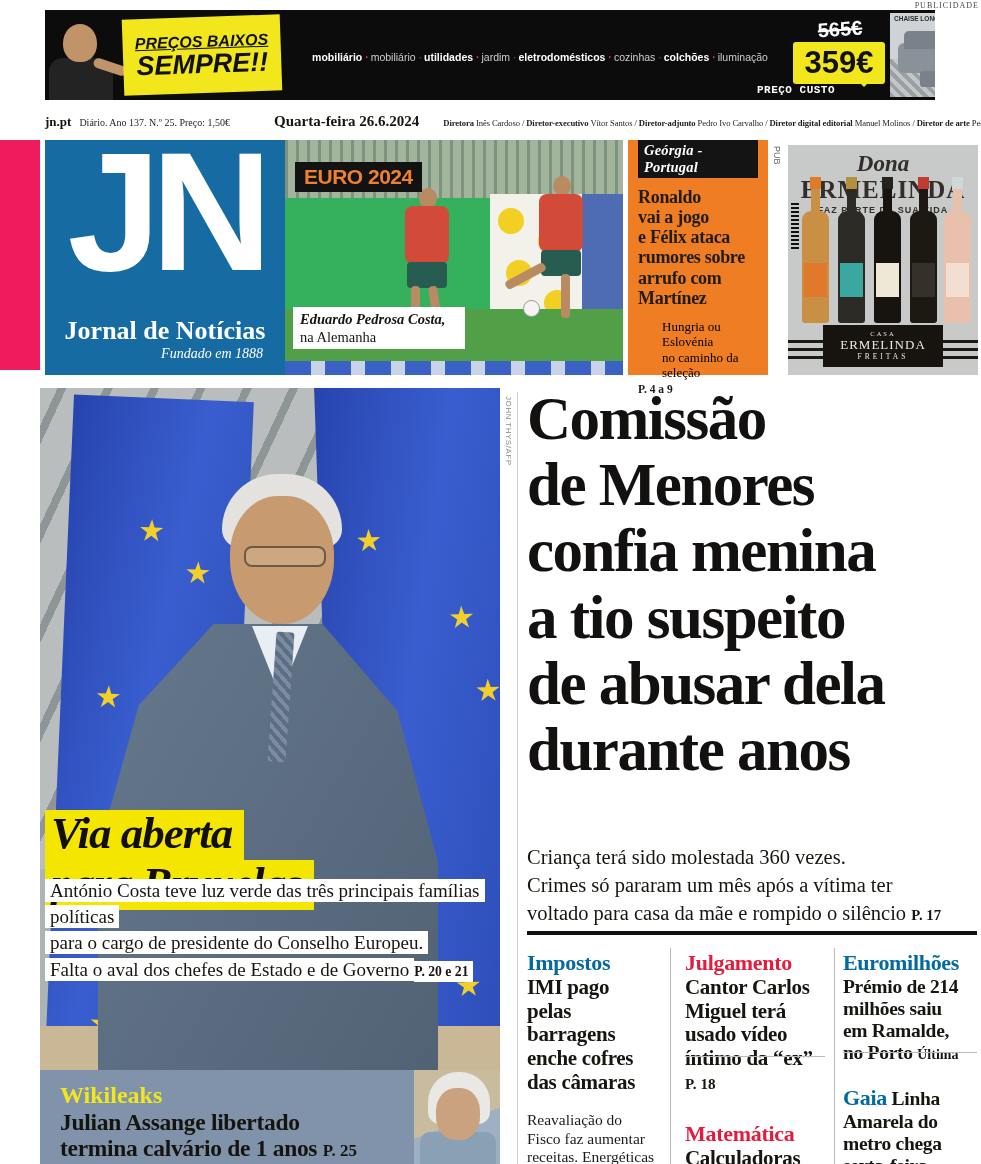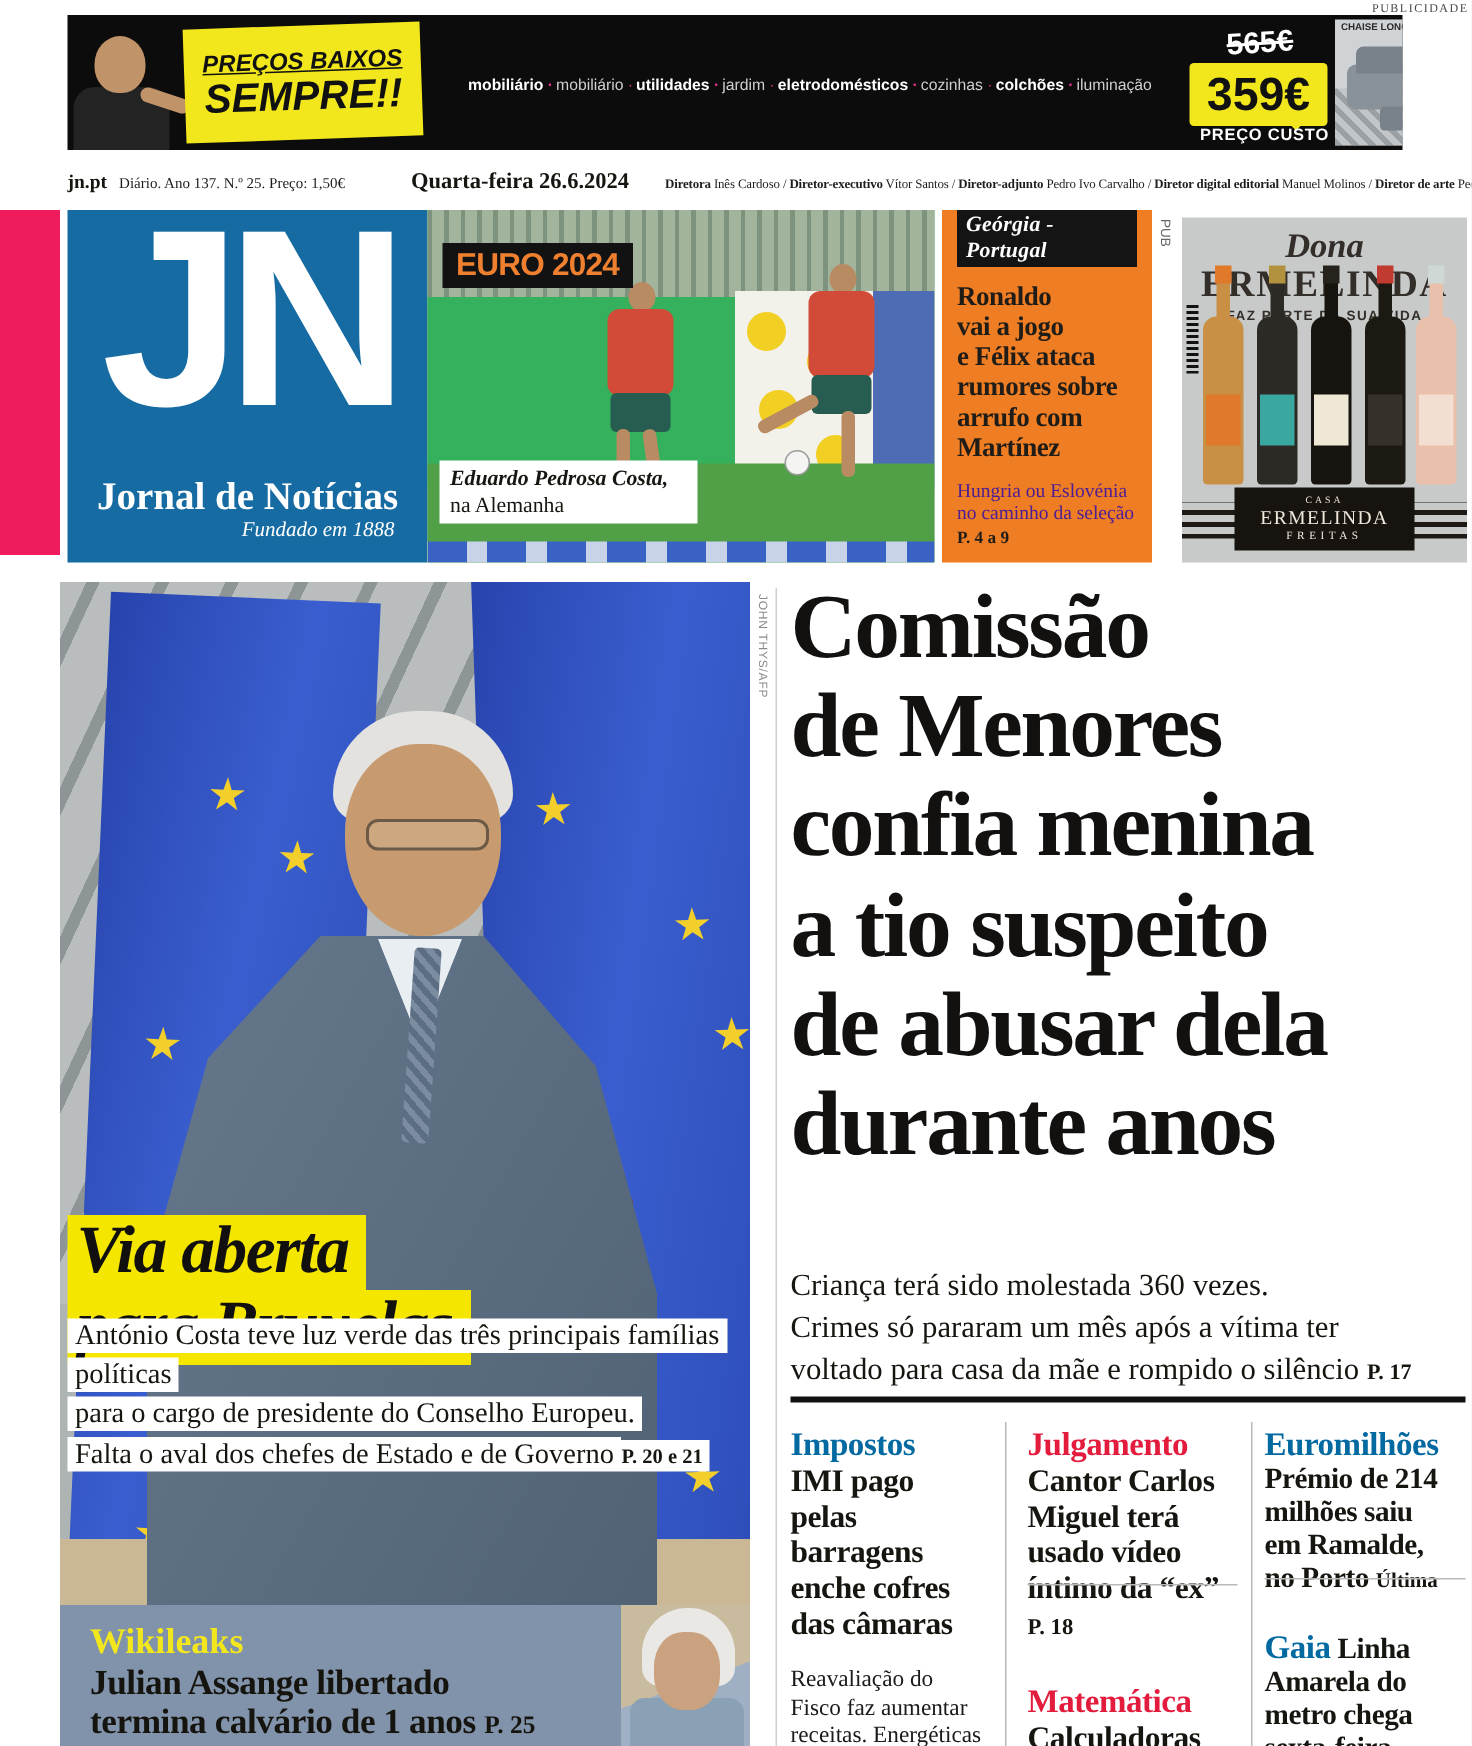--- a/index.html
+++ b/index.html
@@ -27,21 +27,21 @@
   .ad-cats{margin-top:4px;font-size:10.5px;color:#cfcfcf;white-space:nowrap;}
   .ad-cats .cat{margin:0 1px;}
   .ad-cats .cat::after{content:" ·";color:#e6368b;}
   .ad-cats .cat:last-child::after{content:"";}
   .ad-cats .cat:nth-child(odd){color:#fff;font-weight:bold;}
   .ad-old{left:752px;top:8px;width:86px;text-align:center;color:#fff;font-size:20px;font-weight:800;
           text-decoration:line-through;transform:rotate(-4deg);}
   .ad-bubble{left:748px;top:32px;width:92px;height:42px;background:#f2e71d;border-radius:3px;
              display:flex;align-items:center;justify-content:center;font-size:31px;font-weight:900;color:#111;}
   .ad-bubble::after{content:"";position:absolute;bottom:-10px;right:14px;border:7px solid transparent;border-top-color:#f2e71d;}
-  .ad-pc{left:752px;top:74px;width:92px;text-align:center;color:#fff;font-size:11px;font-weight:900;letter-spacing:.5px;}
+  .ad-pc{left:705px;top:74px;width:92px;text-align:center;color:#fff;font-size:11px;font-weight:900;letter-spacing:.5px;font-family:Liberation Mono, monospace;}
   .ad-sofa{left:845px;top:3px;width:88px;height:84px;background:#cfd3d6;overflow:hidden;}
   .ad-sofa .carpet{position:absolute;bottom:0;width:100%;height:38px;
         background:repeating-linear-gradient(45deg,#9aa0a4 0 4px,#c2c6c9 4px 8px);}
   .ad-sofa .s1{position:absolute;left:8px;top:30px;width:70px;height:30px;border-radius:6px;background:#8a9299;}
   .ad-sofa .s2{position:absolute;left:14px;top:18px;width:58px;height:18px;border-radius:5px 5px 0 0;background:#79828a;}
   .ad-sofa .pouf{position:absolute;left:30px;top:58px;width:18px;height:16px;border-radius:3px;background:#79828a;}
   .ad-sofa .lbl{position:absolute;left:4px;top:2px;font-size:6.5px;font-weight:bold;color:#2b2b2b;white-space:nowrap;}
 
   
   .masthead{left:45px;top:113px;width:890px;display:flex;align-items:baseline;white-space:nowrap;}
@@ -82,21 +82,21 @@
             font-family:"Liberation Sans","DejaVu Sans",sans-serif;font-weight:900;font-size:21px;padding:3px 9px;letter-spacing:-.5px;}
   .euro-cap{position:absolute;left:8px;bottom:26px;background:#fff;padding:3px 7px;width:158px;
             font-size:14.5px;line-height:1.25;color:#17150f;}
   .euro-cap .b{font-weight:bold;font-style:italic;}
 
   
   .georgia{left:628px;top:140px;width:140px;height:235px;background:#ee7d23;box-sizing:border-box;padding:0 10px;}
   .geo-kicker{display:inline-block;background:#141414;color:#fff;font-style:italic;font-weight:bold;
               font-size:14.5px;padding:2px 6px;letter-spacing:.2px;}
   .geo-head{margin-top:9px;font-size:18px;font-weight:800;line-height:1.12;white-space:pre-line;color:#201d18;letter-spacing:-.3px;}
-  .geo-sub{margin-top:11px;font-size:13px;line-height:1.18;white-space:pre-line;color:#4c1d95;}
+  .geo-sub{margin-top:11px;font-size:13px;line-height:1.18;white-space:pre-line;color:#000000;margin-left:24px;}
   .geo-page{margin-top:3px;font-size:11.5px;font-weight:900;color:#201d18;}
 
   .pub-v{left:772px;top:146px;writing-mode:vertical-rl;font-size:9px;color:#666;
          font-family:"Liberation Sans","DejaVu Sans",sans-serif;}
 
   
   .wine{left:788px;top:145px;width:190px;height:230px;background:#c7cac9;overflow:hidden;text-align:center;color:#332e29;}
   .wine .script{margin-top:6px;font-size:23px;font-style:italic;font-weight:bold;}
   .wine .brand{font-size:25px;font-weight:bold;letter-spacing:1px;line-height:1;}
   .wine .tag{margin-top:3px;font-size:9px;font-weight:bold;letter-spacing:1px;

